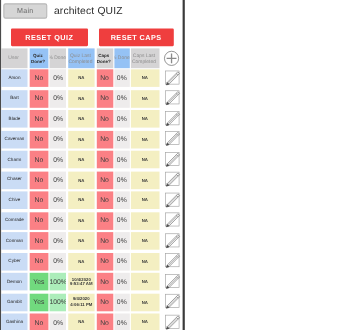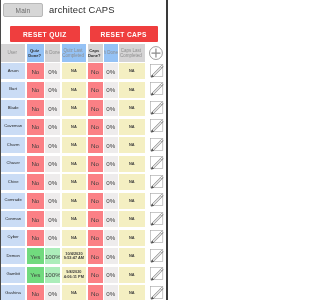--- a/index.html
+++ b/index.html
@@ -53,21 +53,21 @@
   .editbtn{position:absolute;width:16px;height:16px;}
 </style>
 </head>
 <body>
 
 <div class="app">
   <div class="edge-left"></div>
   <div class="edge-right"></div>
 
   <div class="mainbtn">Main</div>
-  <div class="title">architect CAPS</div>
+  <div class="title">architect QUIZ</div>
 
   <div class="rbtn b1">RESET QUIZ</div>
   <div class="rbtn b2">RESET CAPS</div>
 
   <div class="grid" id="grid">
       <div class="cell hcell h-gray hmuted" style="left: 0px; width: 24.3px; top: 0.5px; height: 18.5px;">
         <span>User</span>
       </div>
       <div class="cell hcell h-blue" style="left: 25.5px; width: 17.7px; top: 0.5px; height: 18.5px;">
         <span>Quiz</span>

